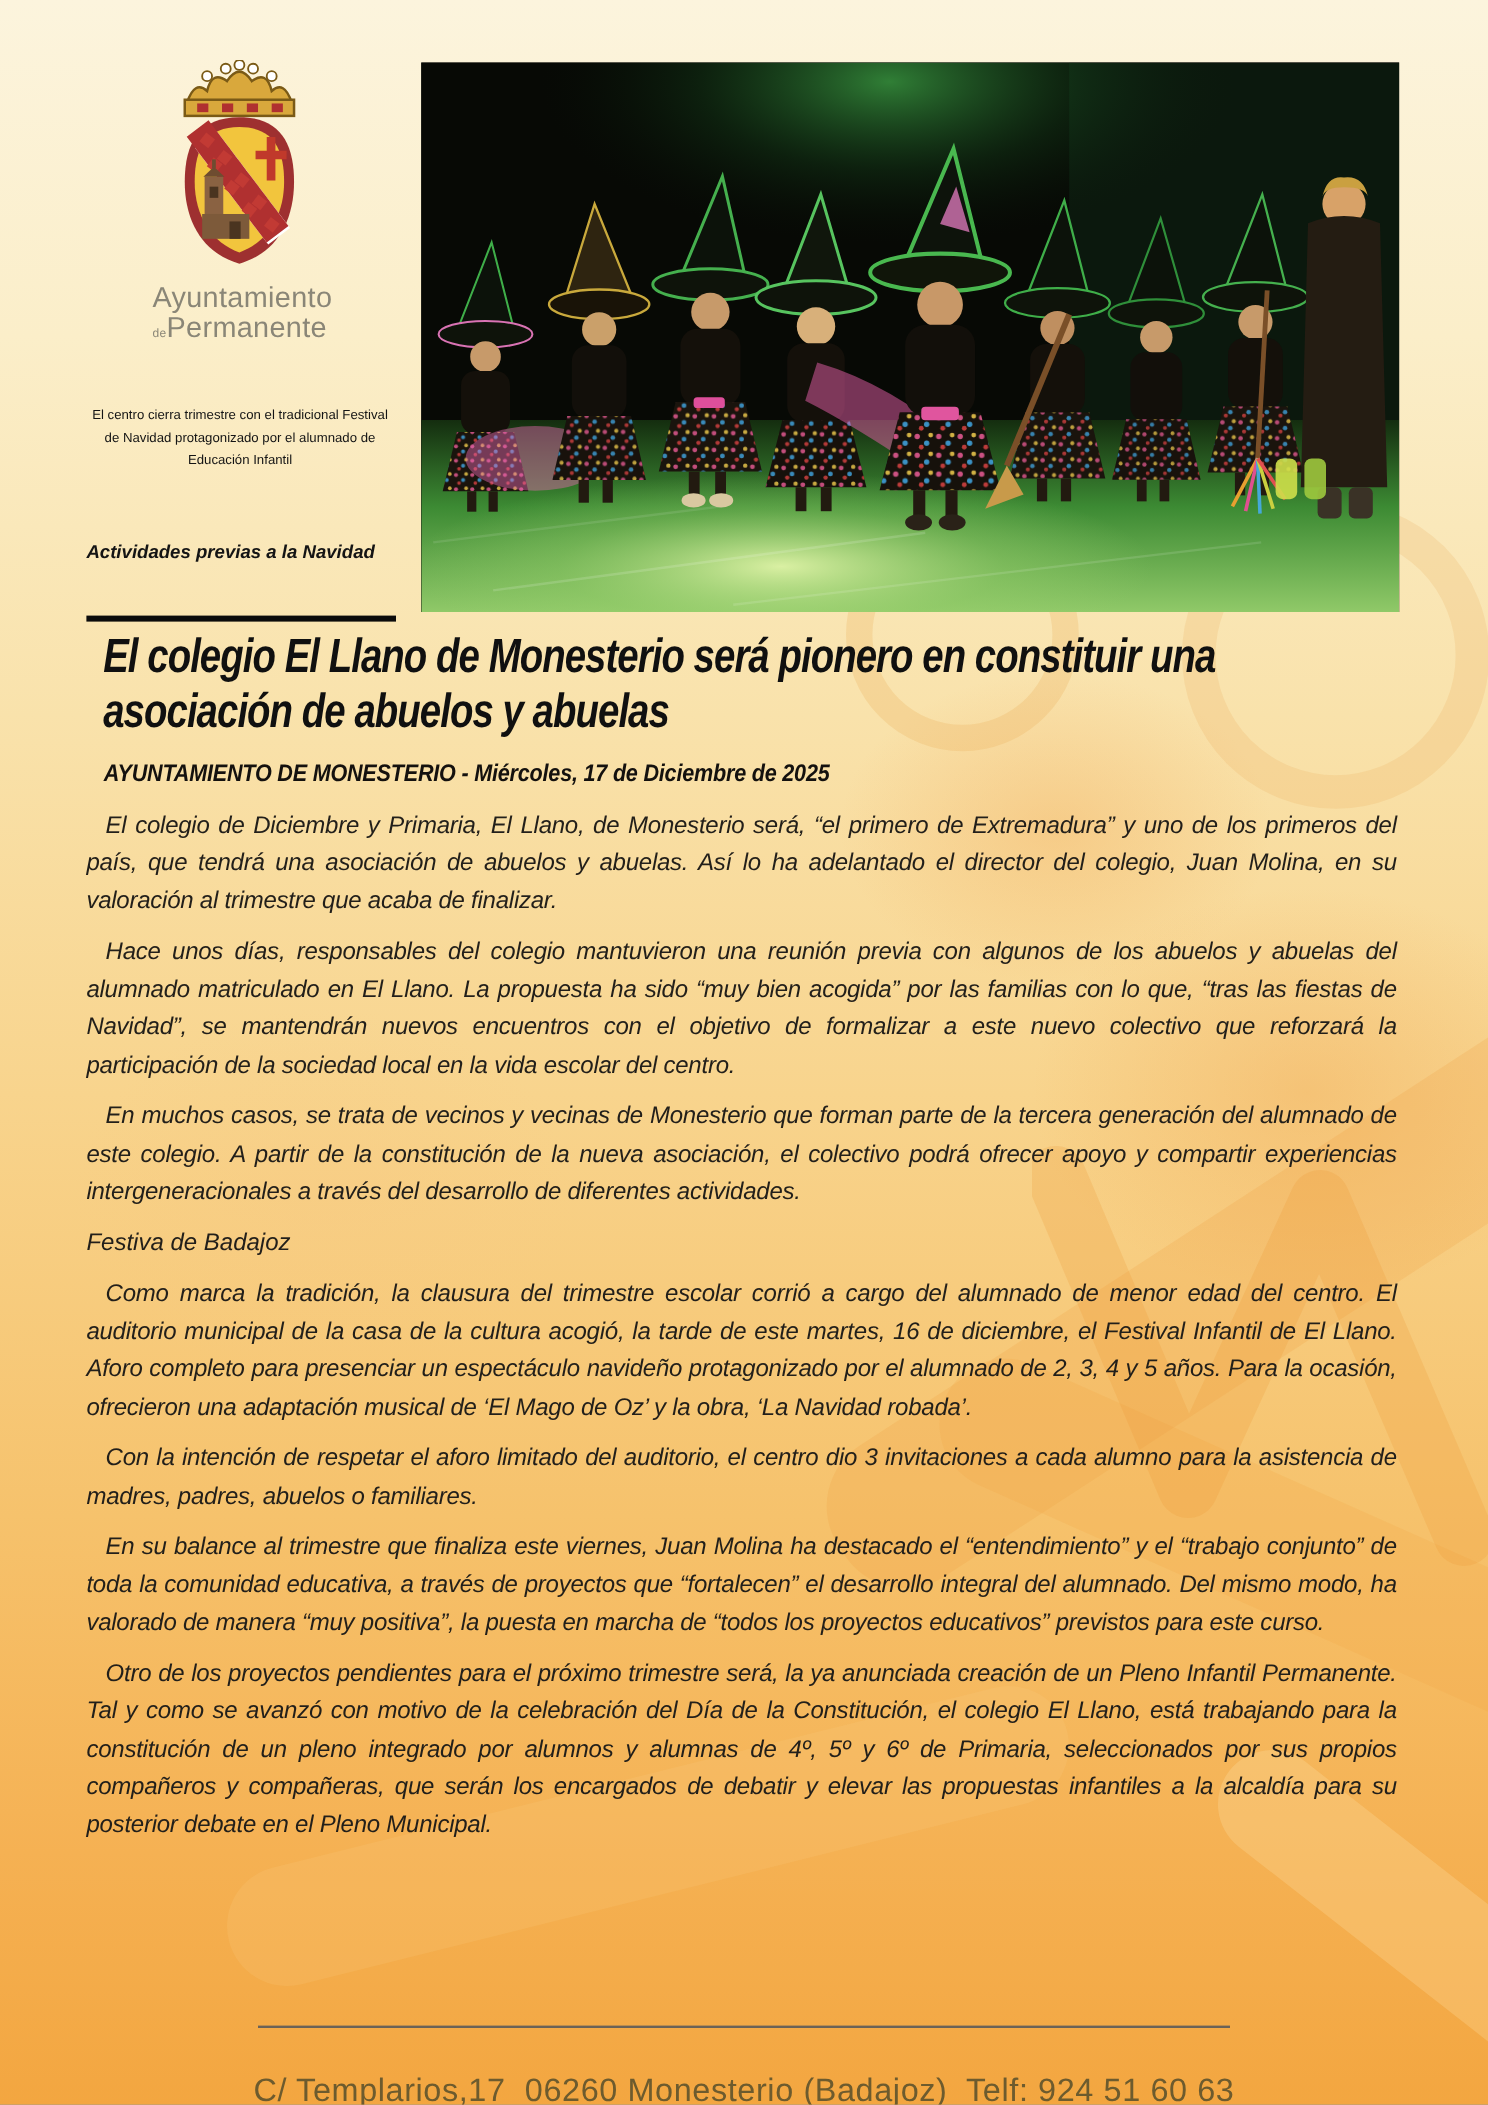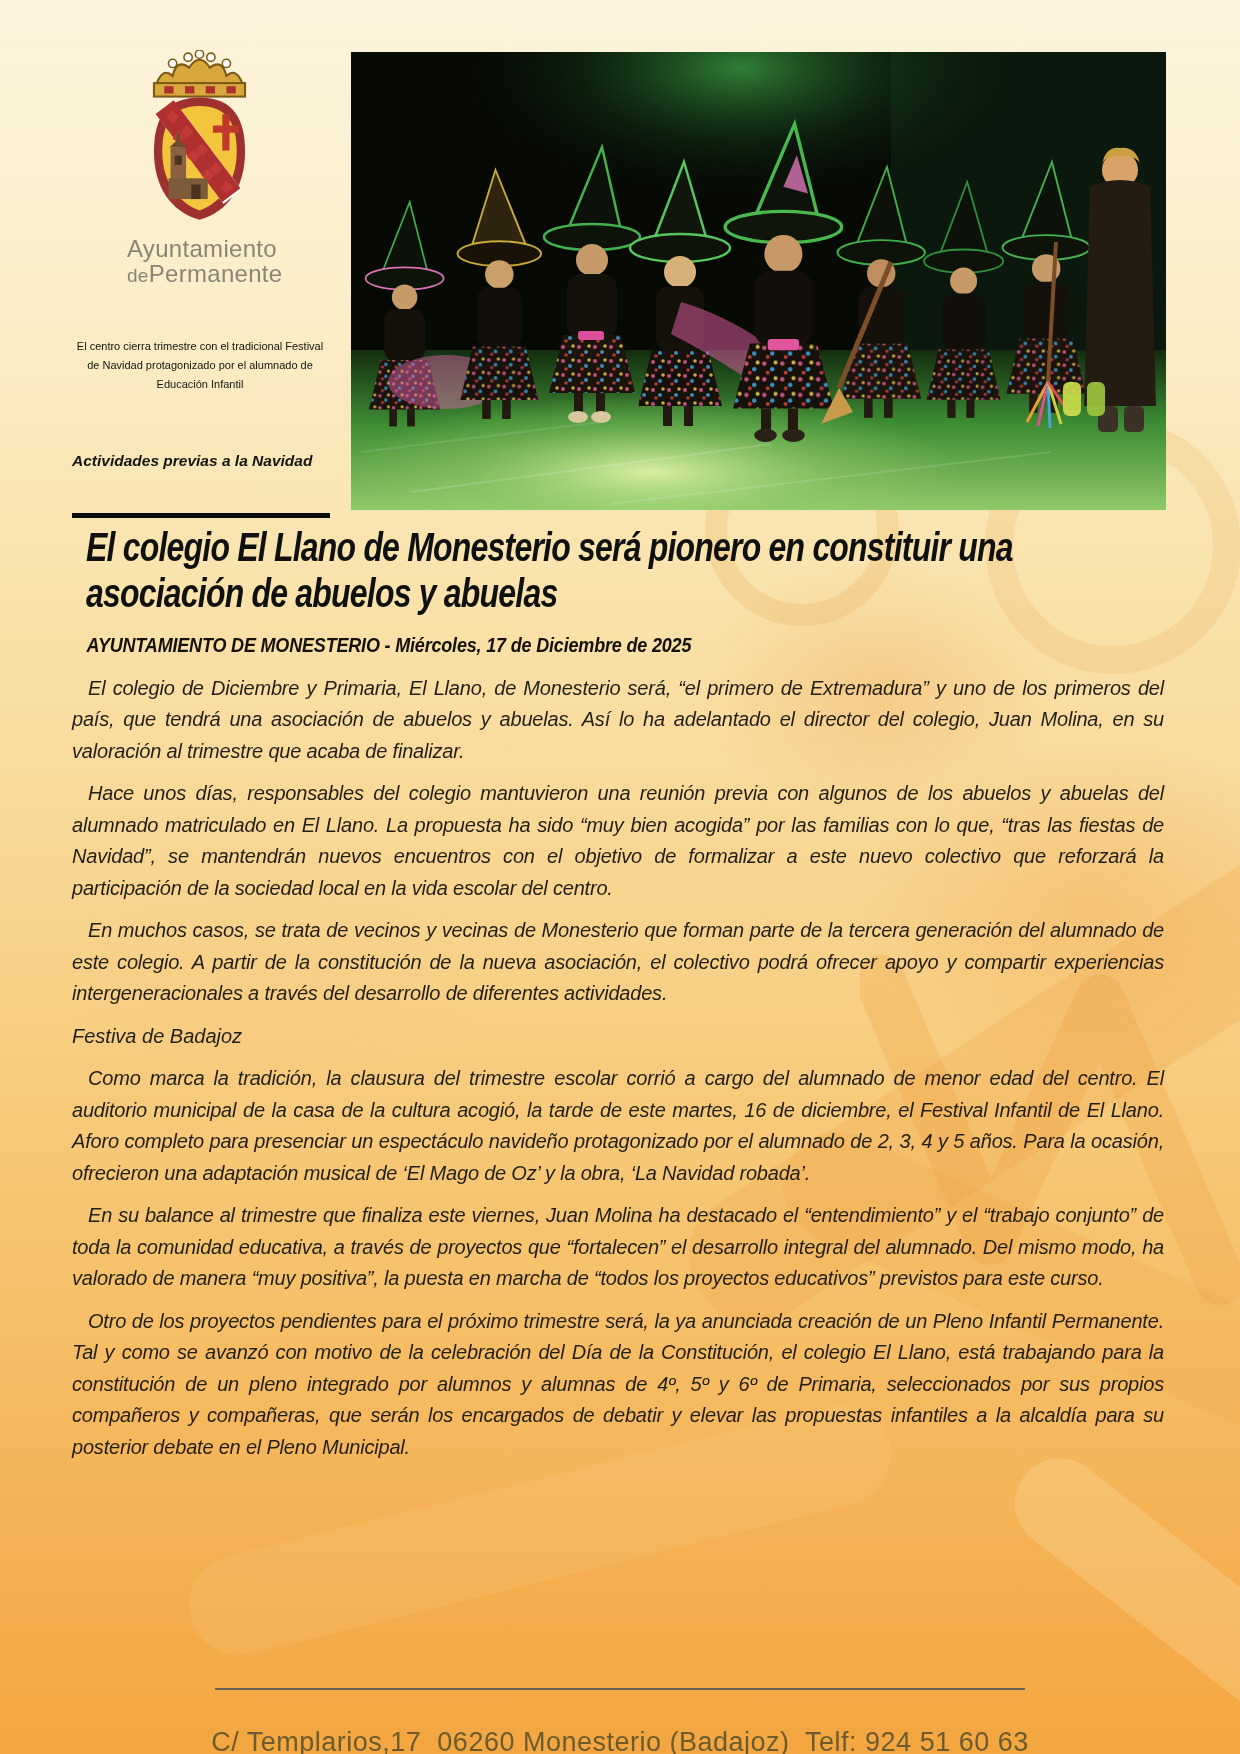--- a/index.html
+++ b/index.html
@@ -18,21 +18,21 @@
   #wm-ray1{left:640px;top:1020px;width:760px;height:130px;background:rgba(239,157,58,.20);transform:rotate(-33deg);border-radius:60px;}
   #wm-ray2{left:760px;top:1240px;width:640px;height:110px;background:rgba(242,166,70,.24);transform:rotate(24deg);border-radius:55px;}
   #wm-ray3{left:180px;top:1480px;width:720px;height:100px;background:rgba(250,205,130,.20);transform:rotate(-14deg);border-radius:50px;}
   #wm-ray4{left:980px;top:1560px;width:420px;height:90px;background:rgba(255,228,170,.26);transform:rotate(38deg);border-radius:45px;}
   #wm-zigzag{left:860px;top:940px;}
 
   
   .logo{position:absolute;left:92px;top:50px;width:145px;text-align:right;margin-left:35px;}
   .logo svg{display:block;margin:0 auto;}
   .logo-word{margin-top:8px;color:#8a8677;font-size:24px;line-height:25px;letter-spacing:.3px;}
-  .logo-word .small{font-size:19px;}
+  .logo-word .small{font-size:10px;}
 
   
   .caption{position:absolute;left:72px;top:326px;width:256px;font-weight:normal;font-size:11px;line-height:19px;color:#141414;text-align:center;}
   .kicker{position:absolute;left:72px;top:436px;font-weight:bold;font-size:15.5px;color:#141414;font-style:italic;}
 
   
   .photo{position:absolute;left:351px;top:52px;width:815px;height:458px;overflow:hidden;background:#070905;}
 
   
   .rule{position:absolute;left:72px;top:513px;width:258px;height:5px;background:#0b0b0b;}
@@ -287,20 +287,21 @@
     <h1 class="headline">
       <span>El colegio El Llano de Monesterio será pionero en constituir una</span>
       <span>asociación de abuelos y abuelas</span>
     </h1>
     <p class="dateline">AYUNTAMIENTO DE MONESTERIO - Miércoles, 17 de Diciembre de 2025</p>
     <p>El colegio de Diciembre y Primaria, El Llano, de Monesterio será, “el primero de Extremadura” y uno de los primeros del país, que tendrá una asociación de abuelos y abuelas. Así lo ha adelantado el director del colegio, Juan Molina, en su valoración al trimestre que acaba de finalizar.</p>
     <p>Hace unos días, responsables del colegio mantuvieron una reunión previa con algunos de los abuelos y abuelas del alumnado matriculado en El Llano. La propuesta ha sido “muy bien acogida” por las familias con lo que, “tras las fiestas de Navidad”, se mantendrán nuevos encuentros con el objetivo de formalizar a este nuevo colectivo que reforzará la participación de la sociedad local en la vida escolar del centro.</p>
     <p>En muchos casos, se trata de vecinos y vecinas de Monesterio que forman parte de la tercera generación del alumnado de este colegio. A partir de la constitución de la nueva asociación, el colectivo podrá ofrecer apoyo y compartir experiencias intergeneracionales a través del desarrollo de diferentes actividades.</p>
     <h2>Festiva de Badajoz</h2>
     <p>Como marca la tradición, la clausura del trimestre escolar corrió a cargo del alumnado de menor edad del centro. El auditorio municipal de la casa de la cultura acogió, la tarde de este martes, 16 de diciembre, el Festival Infantil de El Llano. Aforo completo para presenciar un espectáculo navideño protagonizado por el alumnado de 2, 3, 4 y 5 años. Para la ocasión, ofrecieron una adaptación musical de ‘El Mago de Oz’ y la obra, ‘La Navidad robada’.</p>
+    <p>Con la intención de respetar el aforo limitado del auditorio, el centro dio 3 invitaciones a cada alumno para la asistencia de madres, padres, abuelos o familiares.</p>
     <p>En su balance al trimestre que finaliza este viernes, Juan Molina ha destacado el “entendimiento” y el “trabajo conjunto” de toda la comunidad educativa, a través de proyectos que “fortalecen” el desarrollo integral del alumnado. Del mismo modo, ha valorado de manera “muy positiva”, la puesta en marcha de “todos los proyectos educativos” previstos para este curso.</p>
     <p>Otro de los proyectos pendientes para el próximo trimestre será, la ya anunciada creación de un Pleno Infantil Permanente. Tal y como se avanzó con motivo de la celebración del Día de la Constitución, el colegio El Llano, está trabajando para la constitución de un pleno integrado por alumnos y alumnas de 4º, 5º y 6º de Primaria, seleccionados por sus propios compañeros y compañeras, que serán los encargados de debatir y elevar las propuestas infantiles a la alcaldía para su posterior debate en el Pleno Municipal.</p>
   </div>
 
   <div class="footer-rule"></div>
   <p class="footer-text">C/ Templarios,17  06260 Monesterio (Badajoz)  Telf: 924 51 60 63</p>
 
 </div>
 
 </body></html>

